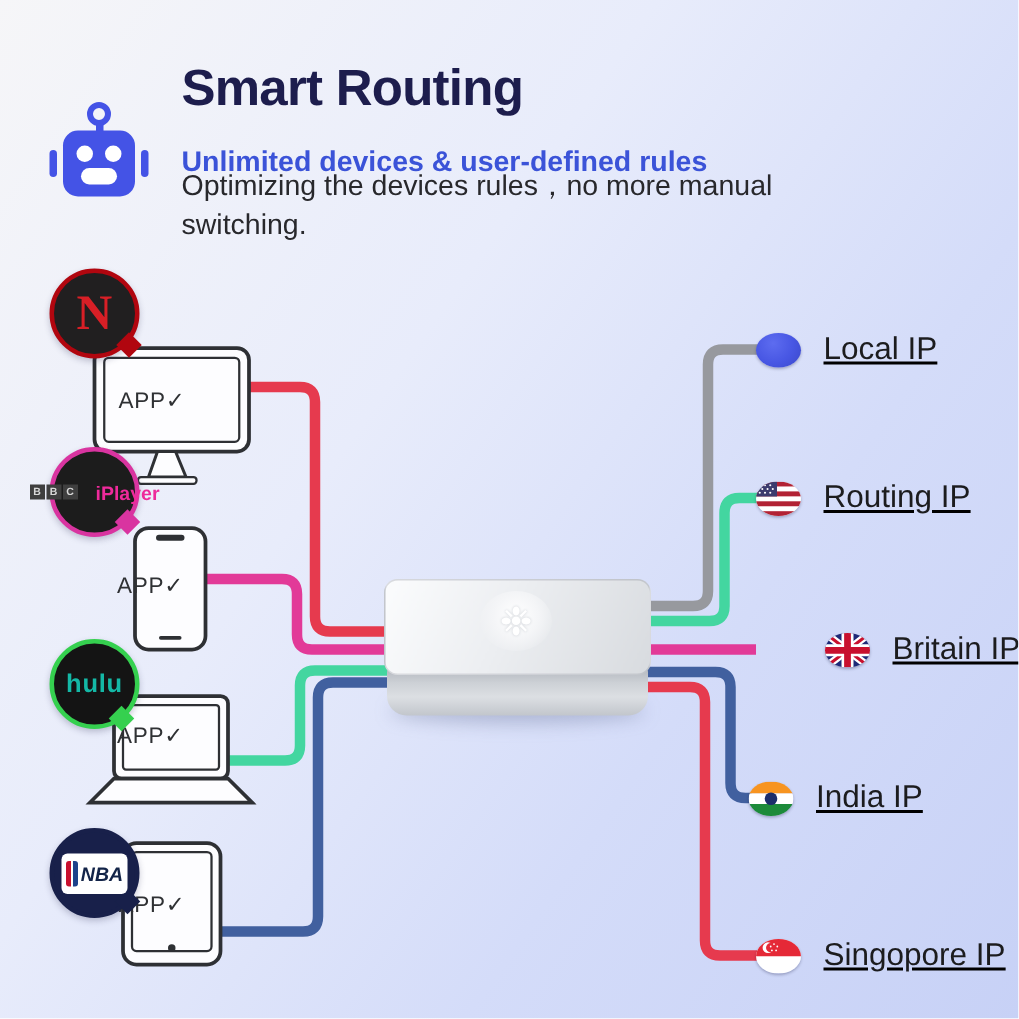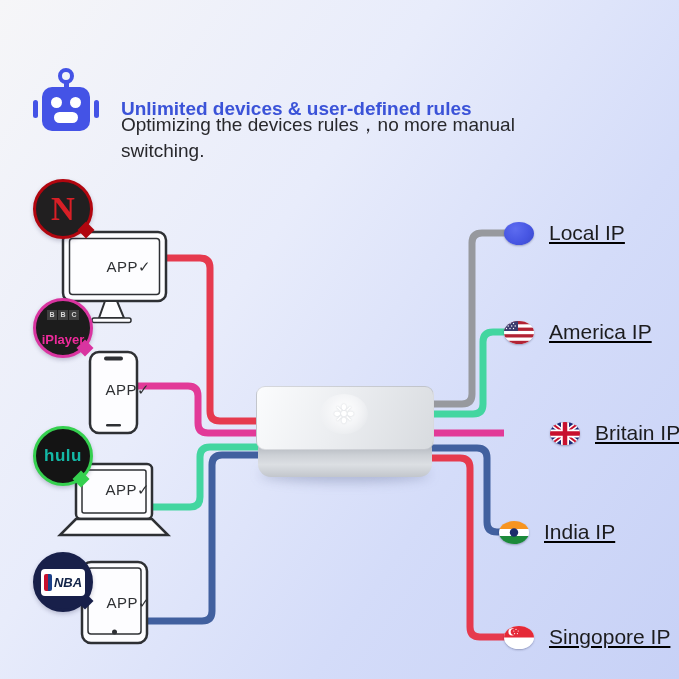--- a/index.html
+++ b/index.html
@@ -18,30 +18,30 @@
   .robot .head{position:absolute;left:15px;top:45px;width:48px;height:44px;background:#4453e6;border-radius:10px;}
   .robot .ear{position:absolute;top:58px;width:5px;height:18px;background:#4453e6;border-radius:3px;}
   .robot .ear.left{left:6px;} .robot .ear.right{left:67px;}
   .robot .eye{position:absolute;top:10px;width:11px;height:11px;background:#fff;border-radius:50%;}
   .robot .eye.left{left:9px;} .robot .eye.right{left:28px;}
   .robot .mouth{position:absolute;left:12px;top:25px;width:24px;height:11px;background:#fff;border-radius:6px;}
   
   svg.layer{position:absolute;left:0;top:0;z-index:1;}
   svg.devices-layer{z-index:2;pointer-events:none;}
   
-  .app-label{position:absolute;z-index:3;font-size:15px;font-weight:500;color:#2f3134;letter-spacing:0.5px;text-align:right;width:72px;}
+  .app-label{position:absolute;z-index:3;font-size:15px;font-weight:500;color:#2f3134;letter-spacing:0.5px;text-align:left;width:72px;}
   
   .badge{position:absolute;width:54px;height:54px;border-radius:50%;display:flex;align-items:center;justify-content:center;z-index:4;box-shadow:0 2px 4px rgba(40,40,80,0.25);}
   .badge .tail{position:absolute;width:12px;height:12px;transform:rotate(45deg);z-index:-1;}
   .badge-netflix{left:33px;top:179px;background:#211f20;border:3px solid #b1060f;}
   .badge-netflix .tail{right:-2px;bottom:0px;background:#b1060f;}
   .netflix-n{font-size:33px;font-weight:800;color:#d81f26;font-family:"Liberation Serif",serif;}
   .badge-bbc{left:33px;top:298px;background:#1c1c1c;border:3px solid #d934a0;flex-direction:column;}
   .badge-bbc .tail{right:-1px;bottom:1px;background:#d934a0;}
-  .bbc-inner{display:flex;flex-direction:column;align-items:center;gap:12px;}
+  .bbc-inner{display:flex;flex-direction:row;align-items:center;gap:12px;}
   .bbc-boxes{display:flex;gap:1px;}
   .bbc-box{width:10px;height:10px;background:#3f3f3f;color:#d8d8d8;font-size:7px;font-weight:700;display:flex;align-items:center;justify-content:center;}
   .bbc-player{font-size:13px;font-weight:700;color:#ee2a9b;}
   .badge-hulu{left:33px;top:426px;background:#141414;border:3px solid #35d04f;}
   .badge-hulu .tail{right:3px;bottom:-2px;background:#35d04f;}
   .hulu-text{font-size:17px;font-weight:800;color:#14b8a6;letter-spacing:0.5px;}
   .badge-nba{left:33px;top:552px;background:#18204a;border:3px solid #18204a;}
   .badge-nba .tail{right:-1px;bottom:2px;background:#18204a;}
   .nba-plate{background:#fff;border-radius:4px;width:44px;height:27px;display:flex;align-items:center;justify-content:center;gap:2px;}
   .nba-mark{width:8px;height:17px;border-radius:2px;background:linear-gradient(90deg,#c8102e 44%,#ffffff 44%,#ffffff 56%,#1d428a 56%);}
@@ -161,21 +161,21 @@
             <circle cx="9.5" cy="2.5" r="0.7"></circle>
           <circle cx="4.2" cy="5" r="0.7"></circle>
             <circle cx="7.7" cy="5" r="0.7"></circle>
             <circle cx="11.2" cy="5" r="0.7"></circle>
           <circle cx="2.5" cy="7.5" r="0.7"></circle>
             <circle cx="6" cy="7.5" r="0.7"></circle>
             <circle cx="9.5" cy="7.5" r="0.7"></circle>
         </g>
       </svg>
     </div>
-    <span class="ep-label">America IP</span>
+    <span class="ep-label">Routing IP</span>
   </div>
   <div class="endpoint" style="left:502px;top:421px;padding-left:48px;">
     <div class="ep-icon">
       <svg width="30" height="23" viewBox="0 0 30 23">
         <rect width="30" height="23" fill="#1e2a78"></rect>
         <path d="M0,0 L30,23 M30,0 L0,23" stroke="#ffffff" stroke-width="5"></path>
         <path d="M0,0 L30,23 M30,0 L0,23" stroke="#c8102e" stroke-width="2"></path>
         <path d="M15,0 V23 M0,11.5 H30" stroke="#ffffff" stroke-width="8"></path>
         <path d="M15,0 V23 M0,11.5 H30" stroke="#c8102e" stroke-width="4.5"></path>
       </svg>
@@ -216,16 +216,17 @@
     <span class="antenna-ring"></span>
     <span class="antenna-stem"></span>
     <div class="head">
       <span class="eye left"></span>
       <span class="eye right"></span>
       <span class="mouth"></span>
     </div>
     <span class="ear left"></span>
     <span class="ear right"></span>
   </div>
+  <div class="title">Smart Routing</div>
   <div class="subtitle">Unlimited devices &amp; user-defined rules</div>
   <div class="description">Optimizing the devices rules，no more manual switching.</div>
 
 </div>
 
 </body></html>

